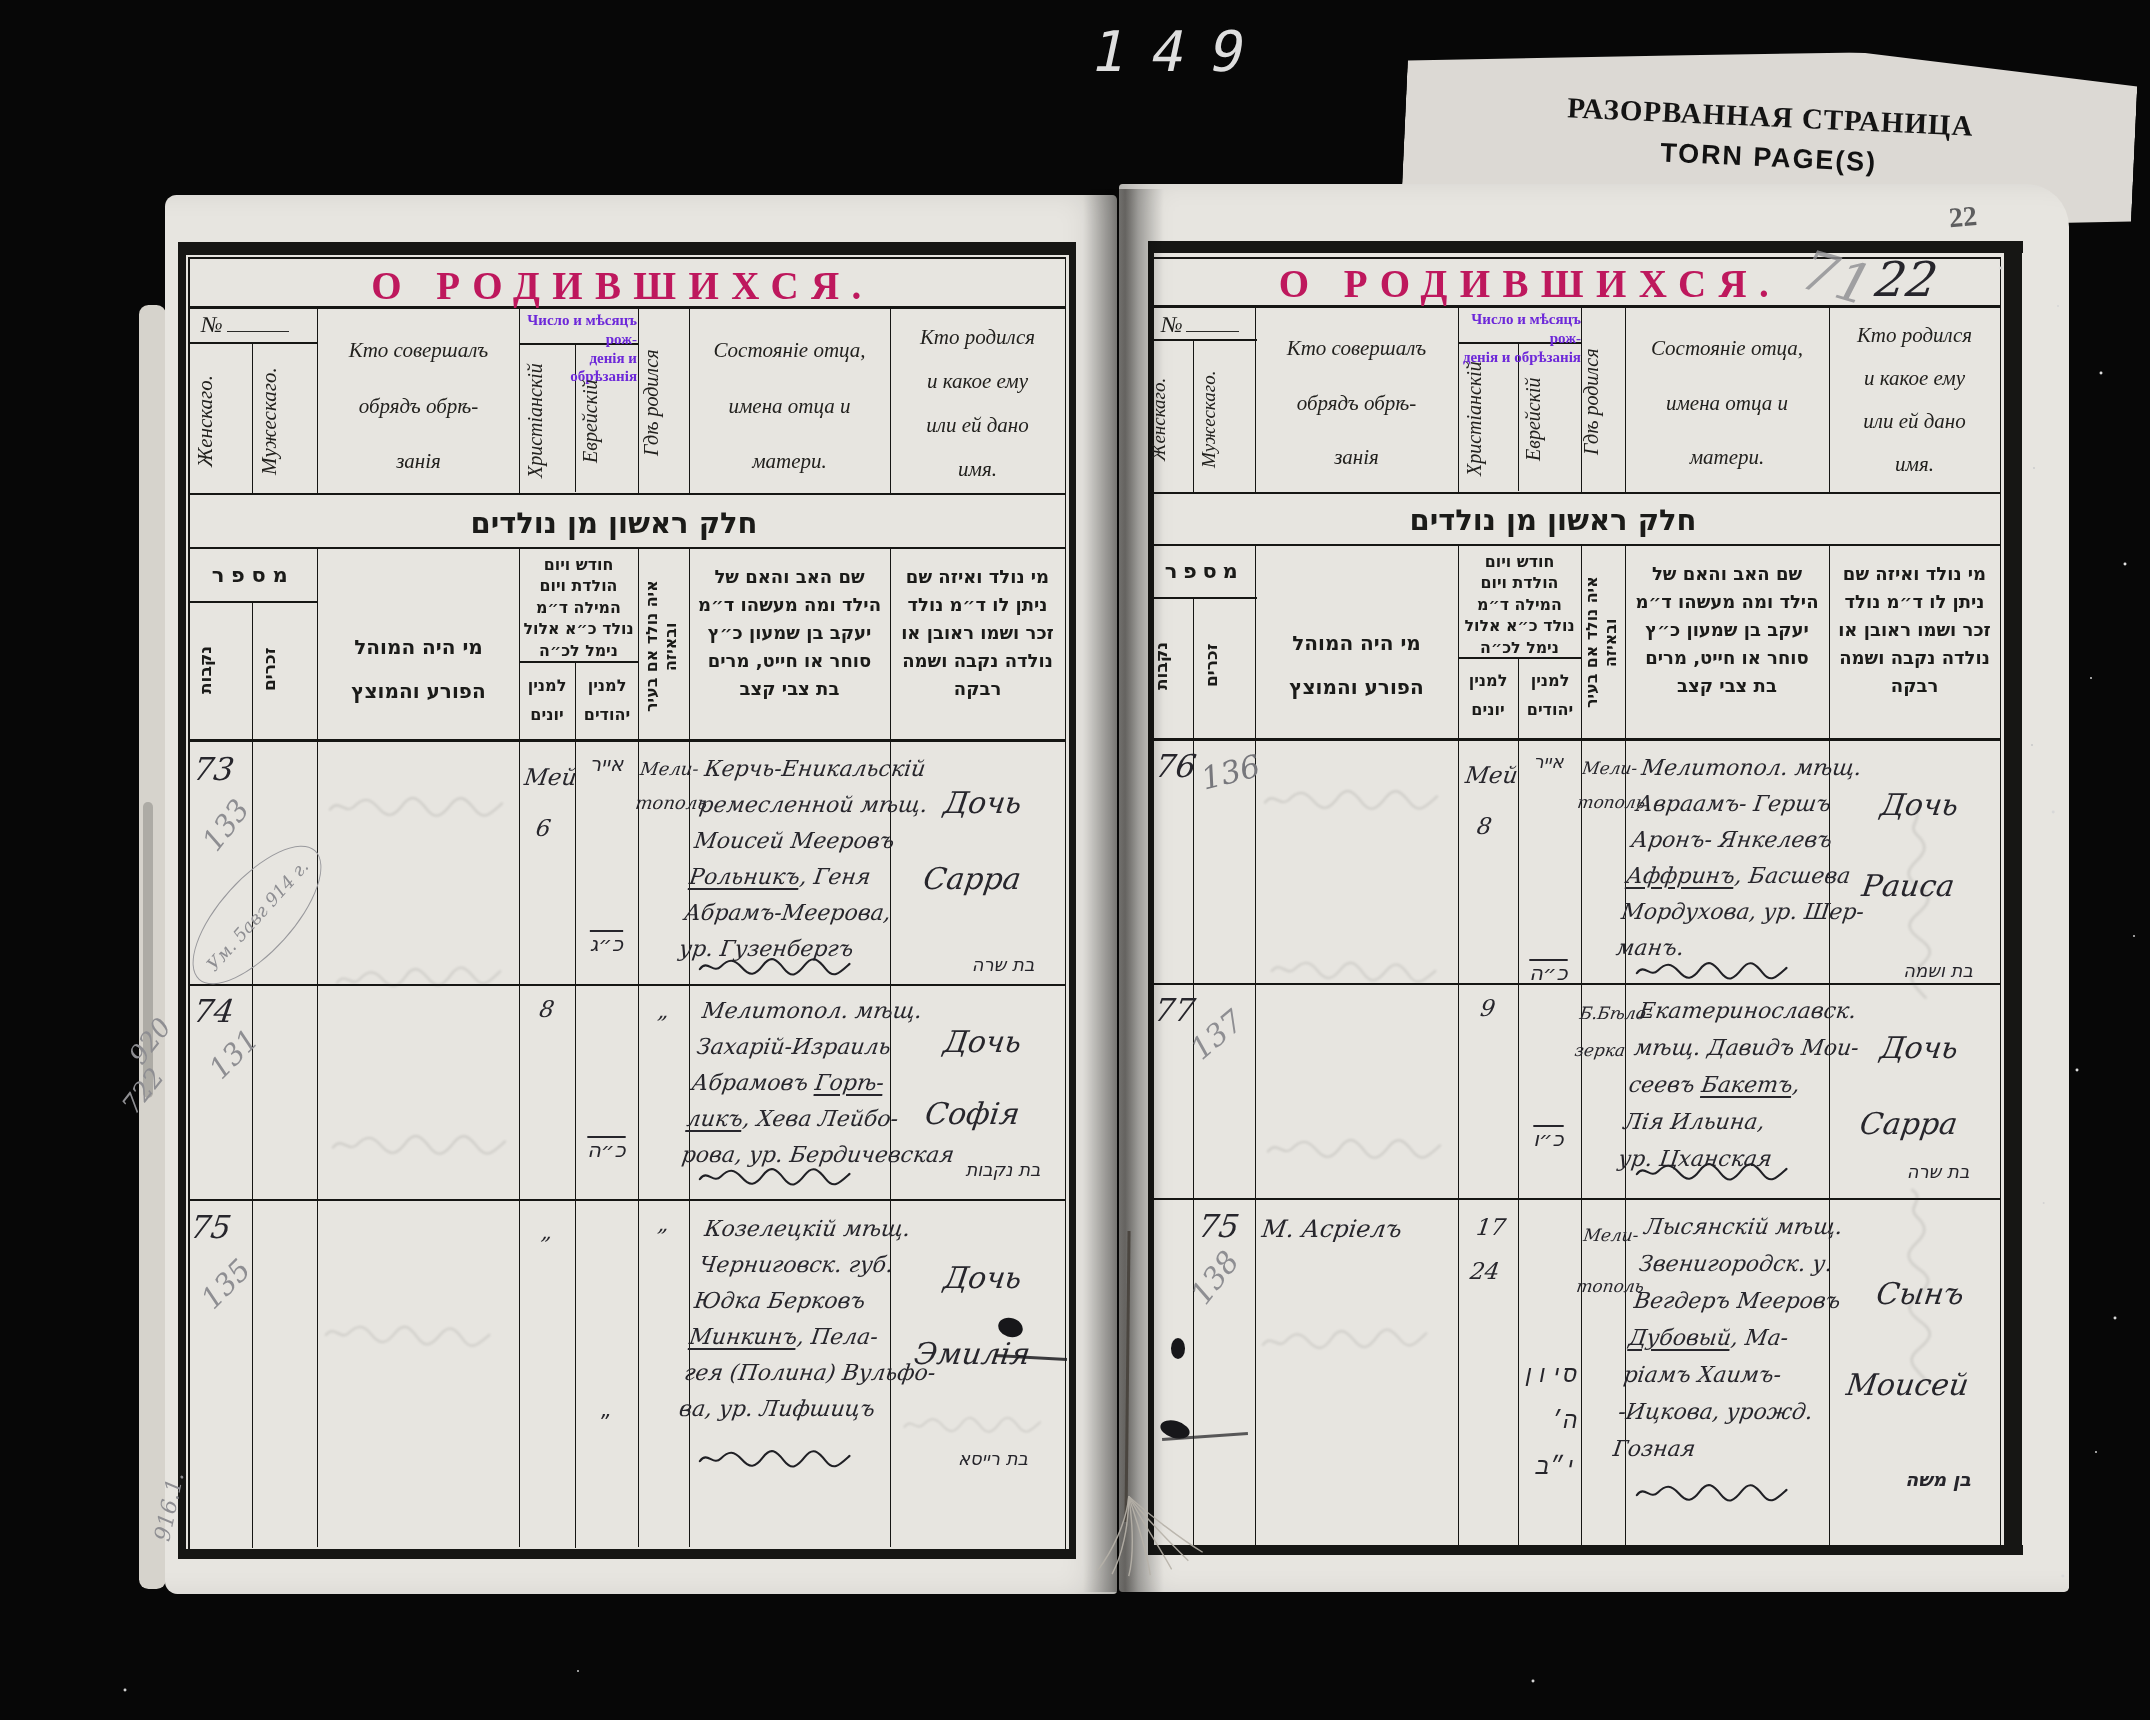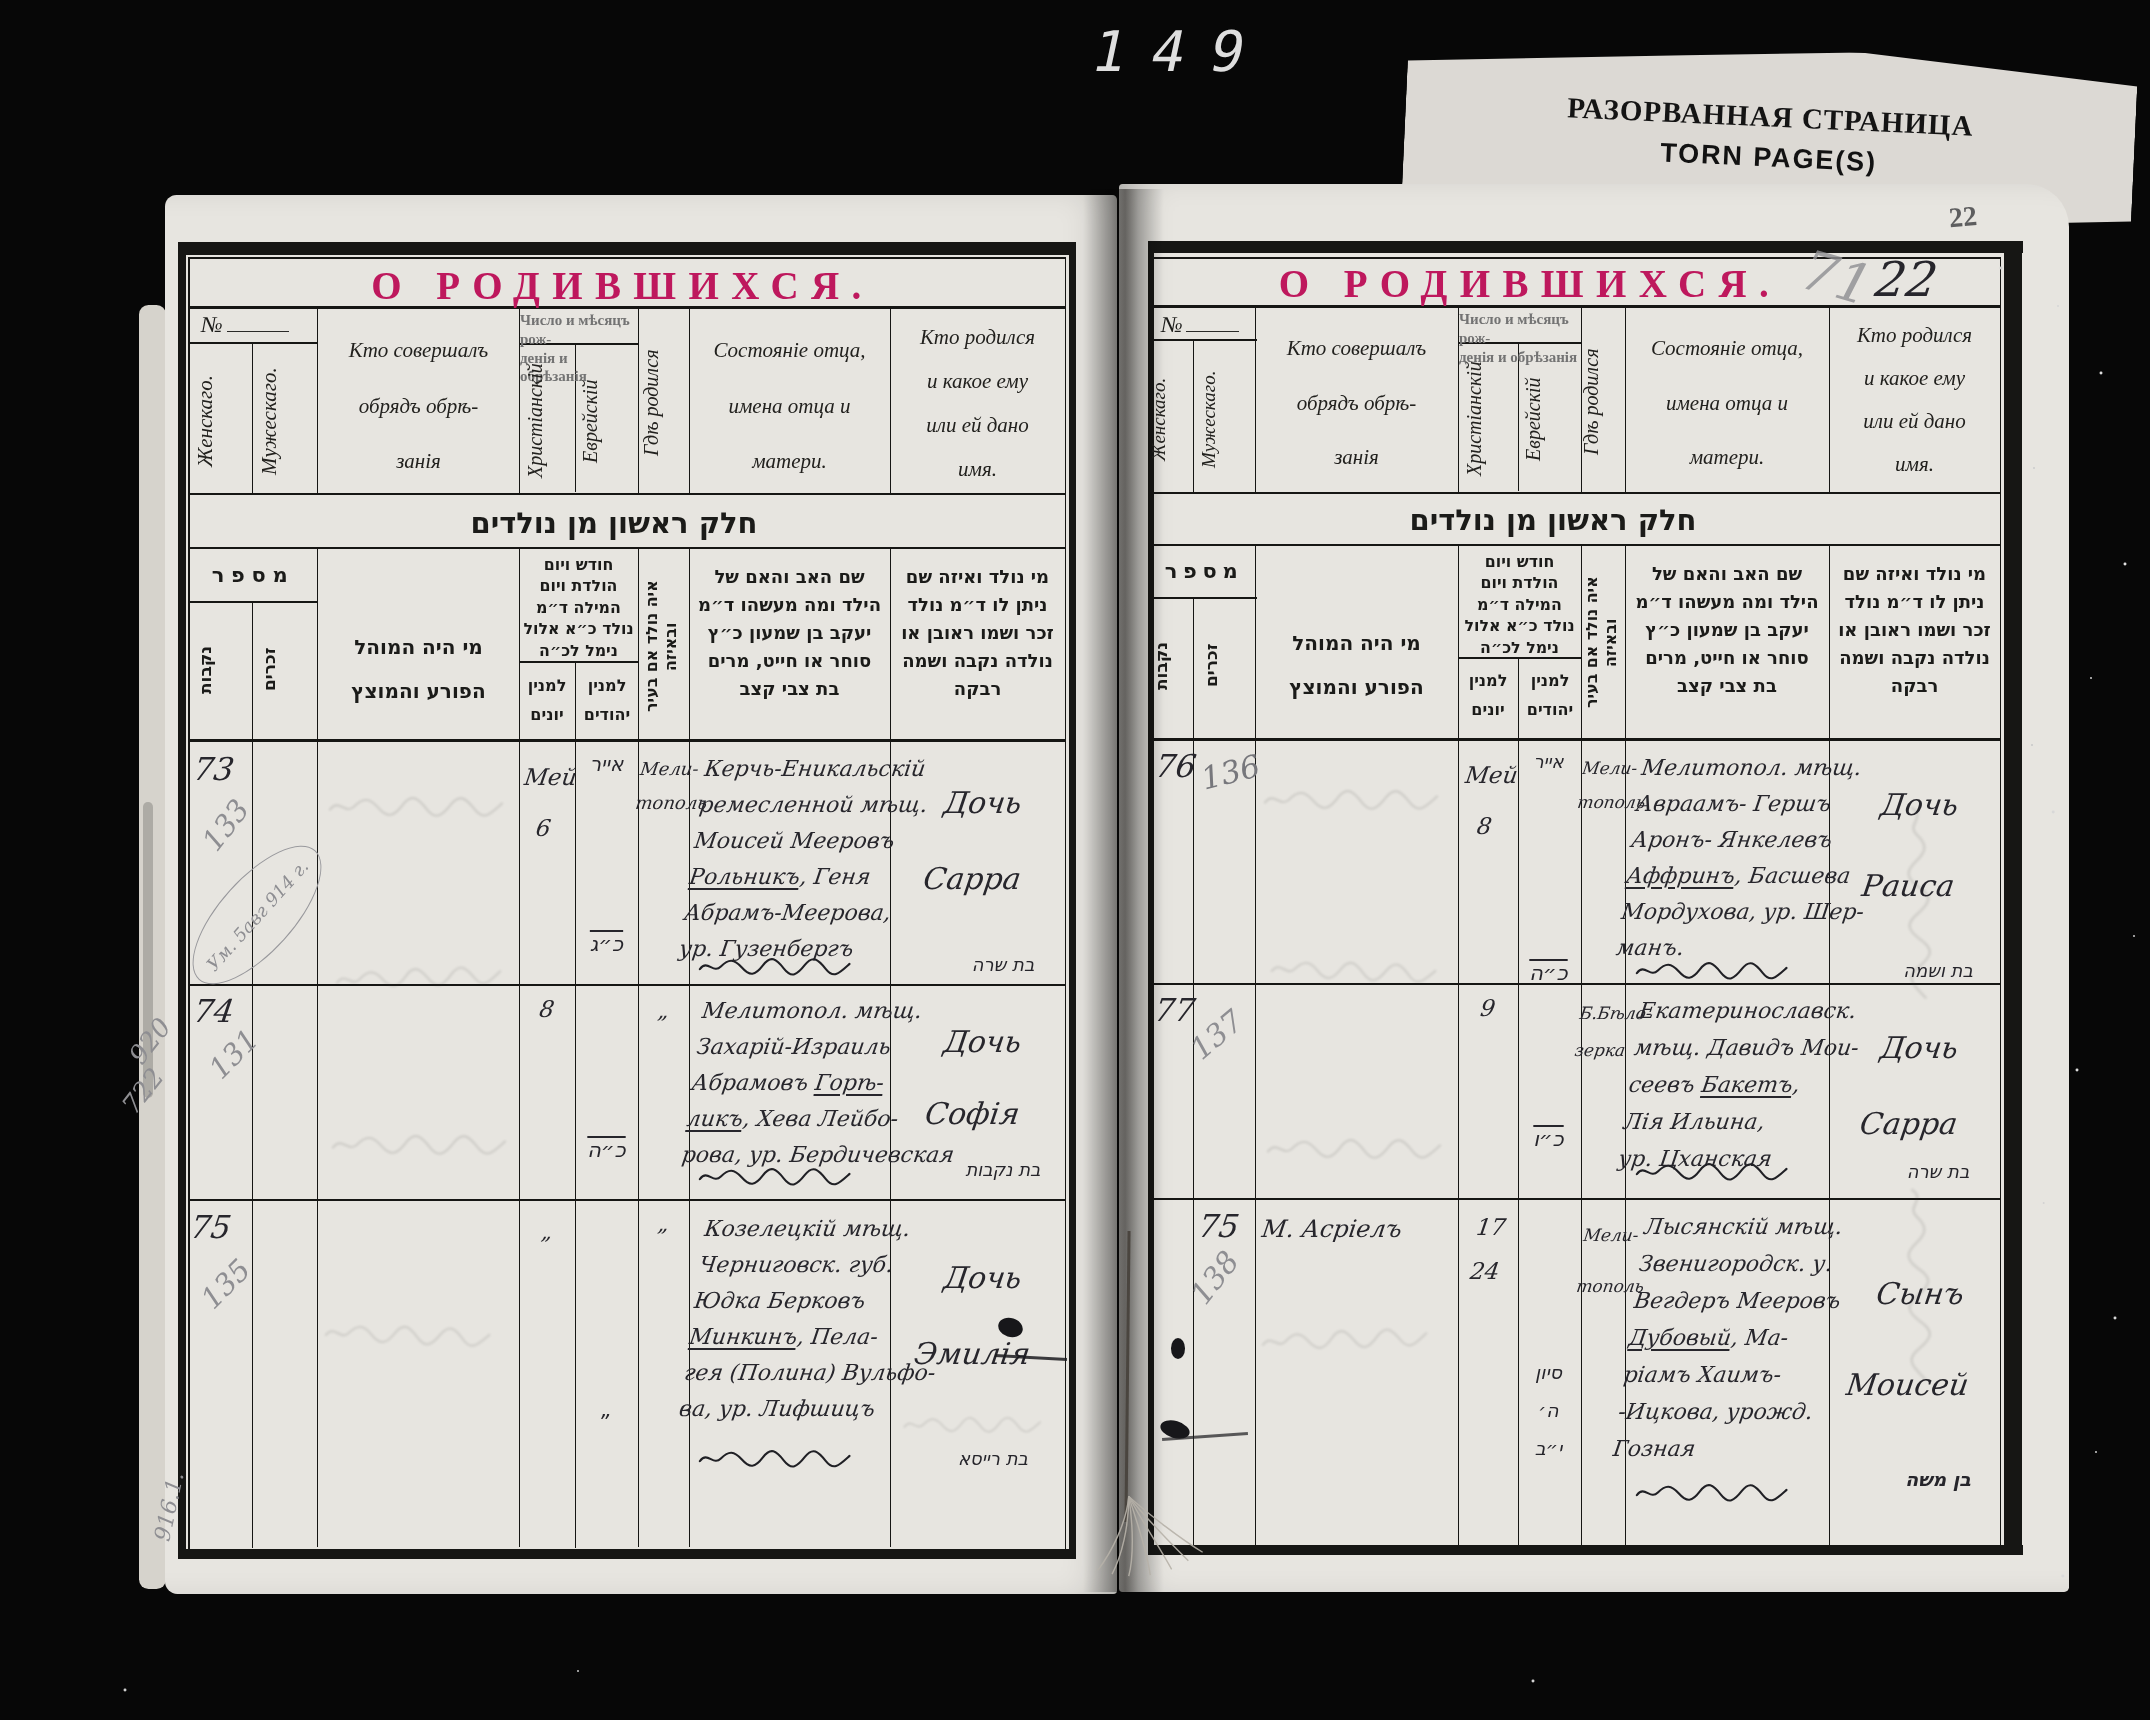--- a/index.html
+++ b/index.html
@@ -3,21 +3,21 @@
 <meta charset="utf-8">
 <style>
   html,body{margin:0;padding:0;background:#060606;}
   #canvas{position:relative;width:2151px;height:1721px;background:#070707;overflow:hidden;
           font-family:"Liberation Serif",serif;}
   .abs{position:absolute;}
   .line{position:absolute;background:#161614;}
   .page{position:absolute;background:#e7e5e0;box-shadow:0 0 29px rgba(0,0,0,.8);}
   .hdr-title{font-weight:bold;color:#be185d;text-align:center;letter-spacing:12.4px;font-size:39px;}
   .hdr-it{font-style:italic;font-size:21px;color:#22211e;text-align:center;}
-  .hdr-sm{font-weight:bold;font-size:15px;color:#737373;text-align:left;line-height:1.25;}
+  .hdr-sm{font-weight:bold;font-size:15px;color:#6d28d9;text-align:right;line-height:1.25;}
   .vtext{writing-mode:vertical-rl;transform:rotate(180deg);text-align:center;}
   .vlabel{font-style:italic;font-size:21px;color:#22211e;}
   .heb{font-family:"DejaVu Sans",sans-serif;font-weight:bold;color:#1b1b19;text-align:center;direction:rtl;}
   .hw{font-family:"DejaVu Serif",serif;font-style:italic;color:#27262c;transform:skewX(-8deg);}
   .hw .ln{white-space:nowrap;}
   .u{text-decoration:underline;text-decoration-thickness:2.4px;text-underline-offset:4.3px;}
   .pencil{font-family:"DejaVu Serif",serif;font-style:italic;color:#8e8e92;}
   .jd{text-decoration:overline;}
   .hw-he{font-family:"DejaVu Sans",sans-serif;font-style:italic;color:#26252b;direction:rtl;}
   .scrib{position:absolute;color:#202025;}
@@ -444,21 +444,21 @@
       </div>
     <div class="abs hw-he" style="left:764px;top:977px;width:110px;font-size:18px;text-align:center;">בת שרה</div>
 
     <div class="abs hw" style="left:80px;top:1024px;font-size:31.5px;">75</div>
     <div class="abs pencil" style="left:67px;top:1076px;font-size:30px;transform:rotate(-52deg);">138</div>
     <div class="abs hw" style="left:143px;top:1031px;width:191px;font-size:24px;">М. Асріелъ</div>
     <div class="abs hw" style="left:339px;top:1022px;width:60px;font-size:23px;line-height:1.9;text-align:center;">
         <div class="ln">17</div>
         <div class="ln">24</div>
       </div>
-    <div class="abs hw-he" style="left:401px;top:1169px;width:57px;font-size:19px;line-height:2;text-align:center;">
+    <div class="abs hw-he" style="left:401px;top:1169px;width:57px;font-size:23px;line-height:2;font-family:Liberation Mono, monospace;">
         <div class="ln">סיון</div>
         <div class="ln">ה׳</div>
         <div class="ln">י״ב</div>
       </div>
     <div class="abs hw" style="left:461px;top:1026px;width:45px;font-size:17px;line-height:3;text-align:center;">
         <div class="ln">Мели-</div>
         <div class="ln">тополь</div>
       </div>
     <div class="abs hw" style="left:510px;top:1024px;width:200px;font-size:22px;line-height:37px;">
         <div class="ln">Лысянскій мѣщ.</div>

